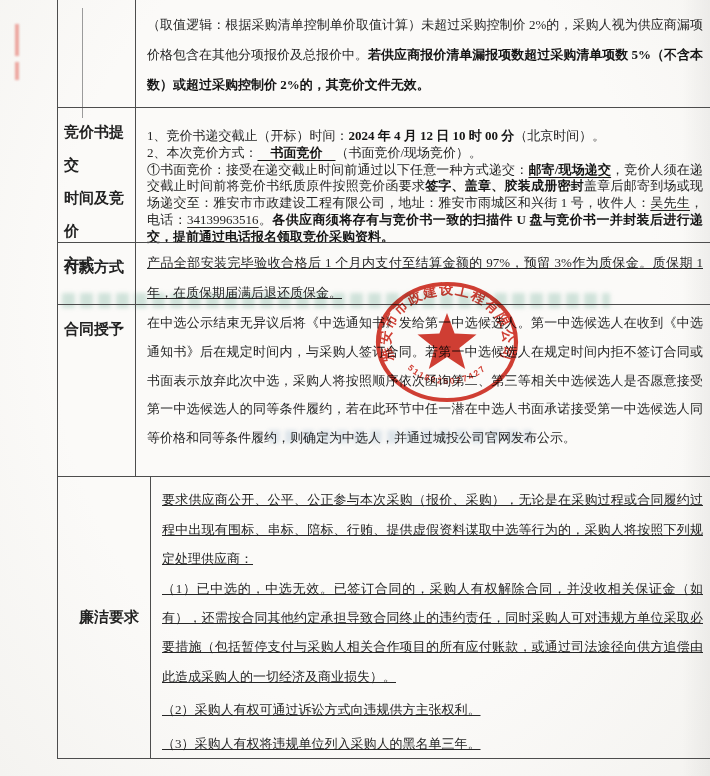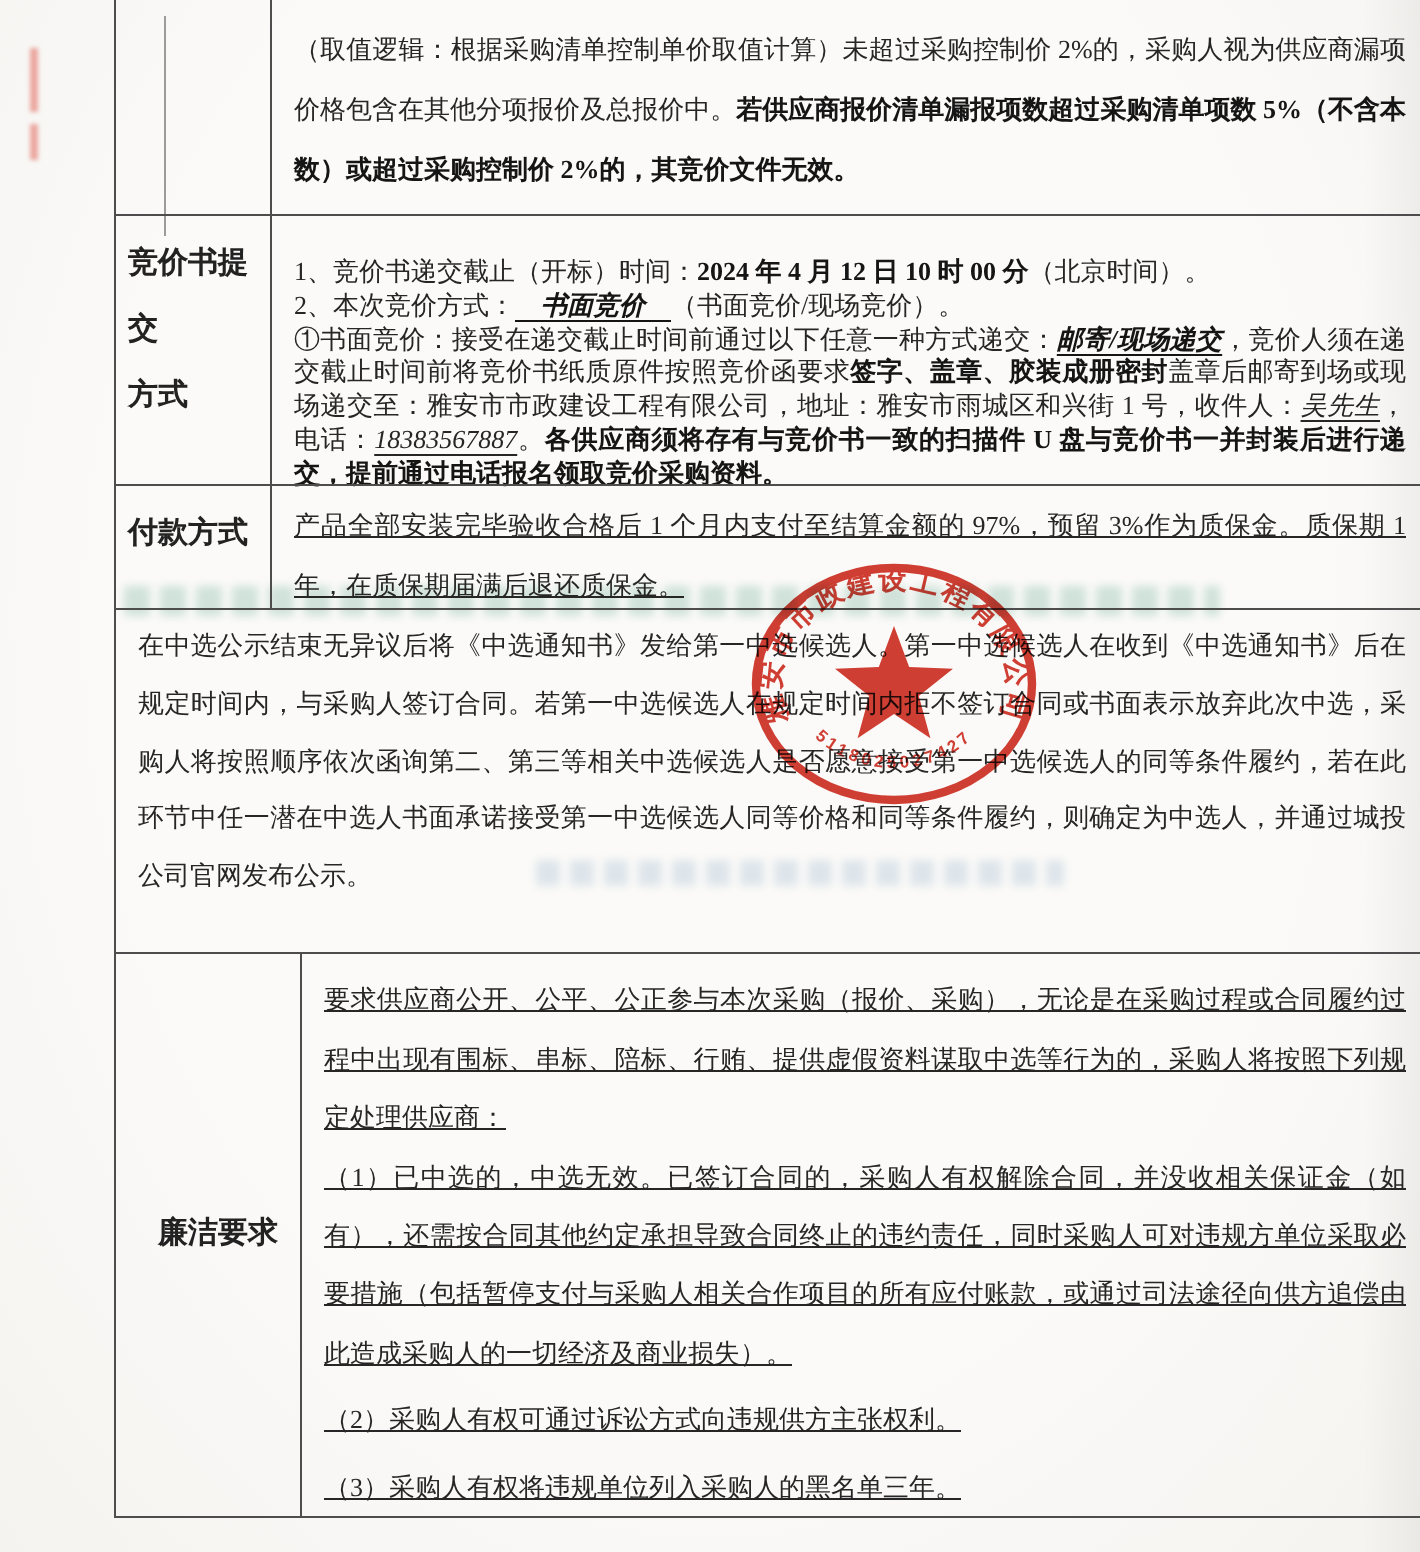--- a/index.html
+++ b/index.html
@@ -45,21 +45,21 @@
     color:#262626;
   }
   .cnt p{margin:0;}
   .r1 .cnt{padding-top:10px;line-height:30px;}
   .r2 .cnt{padding-top:4px;line-height:16.8px;font-size:13px;margin-top:16px;}
   .r3 .cnt{padding-top:5px;line-height:30px;text-decoration:underline;}
   .r4 .cnt{padding-top:4px;line-height:28.8px;}
   .r5 .cnt{padding-top:8px;line-height:29.4px;text-decoration:underline;}
   .r5 .cnt p.gap{margin-top:4px;}
   .b{font-weight:bold;color:#151515;}
-  .u{text-decoration:underline;text-underline-offset:3px;font-style:italic;}
+  .u{text-decoration:underline;text-underline-offset:3px;}
   
   .stub{position:absolute;left:82px;top:8px;width:1px;height:110px;background:#9b9b9b;}
   
   .ghost{position:absolute;filter:blur(2px);opacity:.55;pointer-events:none;}
   .g1{left:62px;top:293px;width:548px;height:15px;
       background:repeating-linear-gradient(90deg,rgba(110,172,150,.55) 0 13px,rgba(110,172,150,0) 13px 18px);}
   .g2{left:268px;top:430px;width:264px;height:13px;
       background:repeating-linear-gradient(90deg,rgba(125,160,190,.42) 0 12px,rgba(125,160,190,0) 12px 17px);}
   .redmark{position:absolute;background:rgba(222,70,58,.45);filter:blur(1px);}
   .m1{left:15px;top:24px;width:4px;height:32px;}
@@ -83,39 +83,43 @@
     <div class="row r1">
       <div class="lbl"></div>
       <div class="cnt">
         <p><span>（取值逻辑：根据采购清单控制单价取值计算）未超过采购控制价 2%的，采购人视为供应商漏项价格包含在其他分项报价及总报价中。</span><span class="b">若供应商报价清单漏报项数超过采购清单项数 5%（不含本数）或超过采购控制价 2%的，其竞价文件无效。</span></p>
       </div>
     </div>
 
     <div class="row r2">
       <div class="lbl">
         <span>竞价书提交</span>
+        <span>时间及竞价</span>
         <span>方式</span>
       </div>
       <div class="cnt">
         <p><span>1、竞价书递交截止（开标）时间：</span><span class="b">2024 年 4 月 12 日 10 时 00 分</span><span>（北京时间）。</span></p>
         <p><span>2、本次竞价方式：</span><span class="b u">　书面竞价　</span><span>（书面竞价/现场竞价）。</span></p>
-        <p><span>①书面竞价：接受在递交截止时间前通过以下任意一种方式递交：</span><span class="b u">邮寄/现场递交</span><span>，竞价人须在递交截止时间前将竞价书纸质原件按照竞价函要求</span><span class="b">签字、盖章、胶装成册密封</span><span>盖章后邮寄到场或现场递交至：雅安市市政建设工程有限公司，地址：雅安市雨城区和兴街 1 号，收件人：</span><span class="u">吴先生</span><span>，电话：</span><span class="u">18383567887</span><span>。</span><span class="b">各供应商须将存有与竞价书一致的扫描件 U 盘与竞价书一并封装后进行递交，提前通过电话报名领取竞价采购资料。</span></p>
+        <p><span>①书面竞价：接受在递交截止时间前通过以下任意一种方式递交：</span><span class="b u">邮寄/现场递交</span><span>，竞价人须在递交截止时间前将竞价书纸质原件按照竞价函要求</span><span class="b">签字、盖章、胶装成册密封</span><span>盖章后邮寄到场或现场递交至：雅安市市政建设工程有限公司，地址：雅安市雨城区和兴街 1 号，收件人：</span><span class="u">吴先生</span><span>，电话：</span><span class="u">34139963516</span><span>。</span><span class="b">各供应商须将存有与竞价书一致的扫描件 U 盘与竞价书一并封装后进行递交，提前通过电话报名领取竞价采购资料。</span></p>
       </div>
     </div>
 
     <div class="row r3">
       <div class="lbl">
           <span>付款方式</span>
         </div>
       <div class="cnt">
         <p>产品全部安装完毕验收合格后 1 个月内支付至结算金额的 97%，预留 3%作为质保金。质保期 1 年，在质保期届满后退还质保金。</p>
       </div>
     </div>
 
     <div class="row r4">
+      <div class="lbl">
+          <span>合同授予</span>
+        </div>
       <div class="cnt">
         <p>在中选公示结束无异议后将《中选通知书》发给第一中选候选人。第一中选候选人在收到《中选通知书》后在规定时间内，与采购人签订合同。若第一中选候选人在规定时间内拒不签订合同或书面表示放弃此次中选，采购人将按照顺序依次函询第二、第三等相关中选候选人是否愿意接受第一中选候选人的同等条件履约，若在此环节中任一潜在中选人书面承诺接受第一中选候选人同等价格和同等条件履约，则确定为中选人，并通过城投公司官网发布公示。</p>
       </div>
     </div>
 
     <div class="row r5">
       <div class="lbl">
           <span>廉洁要求</span>
         </div>
       <div class="cnt">

